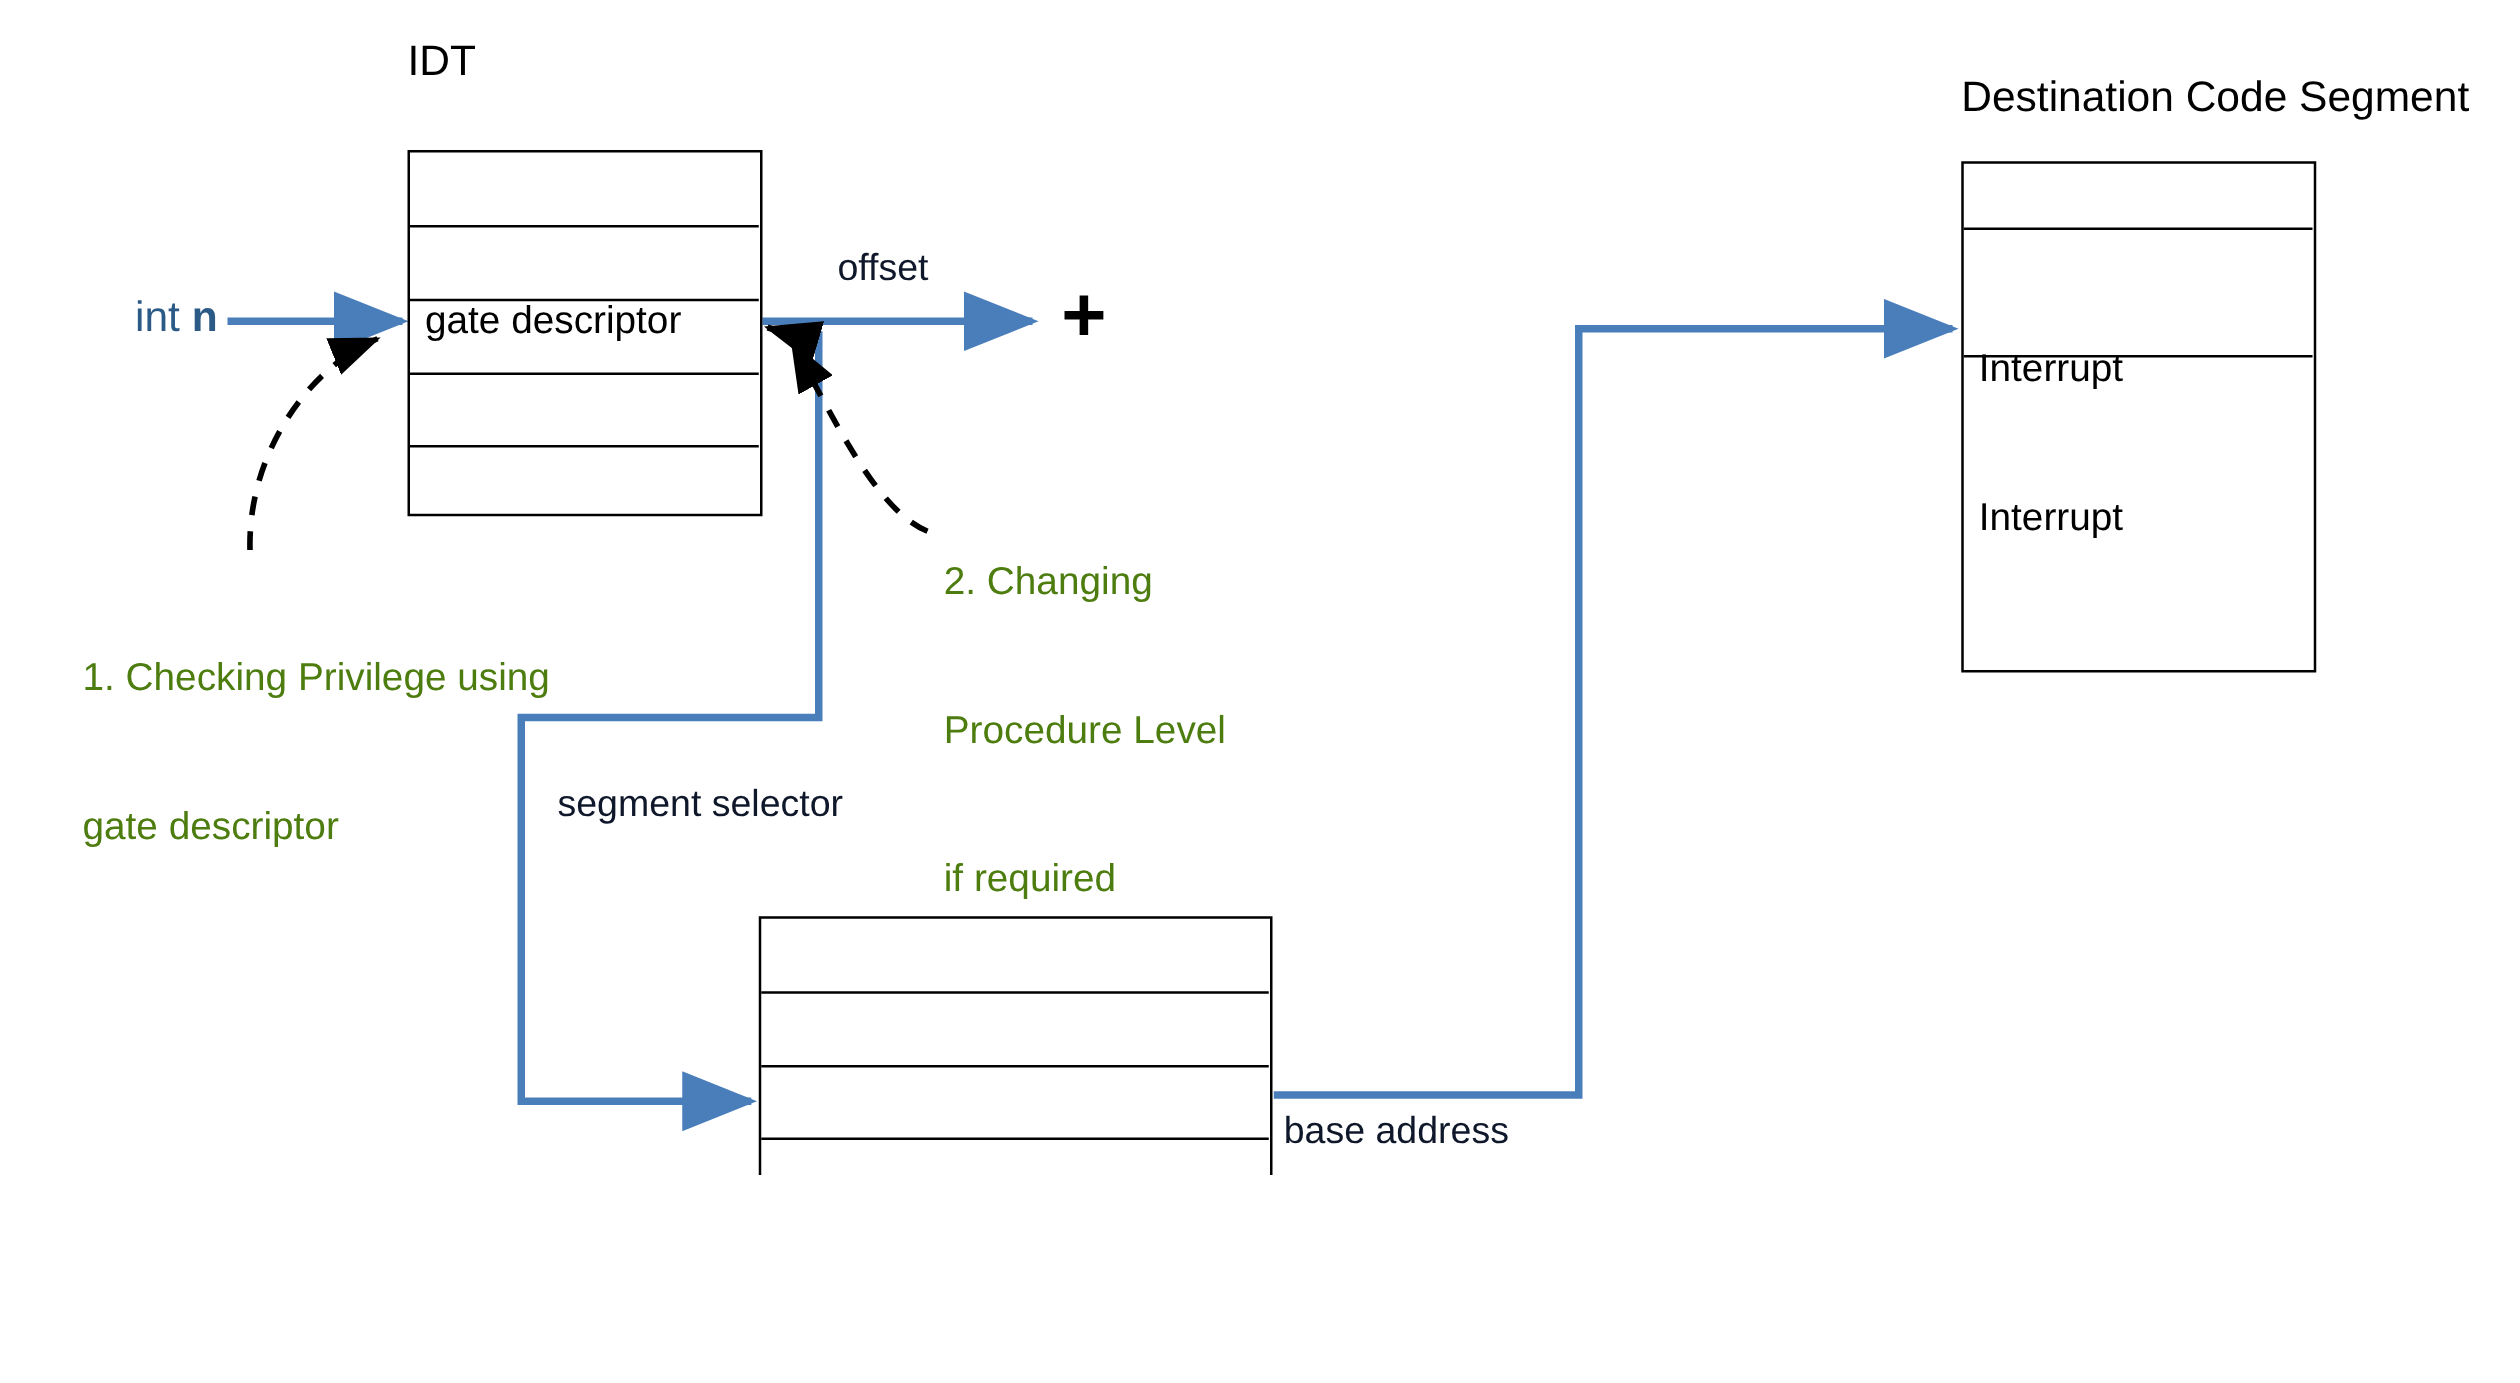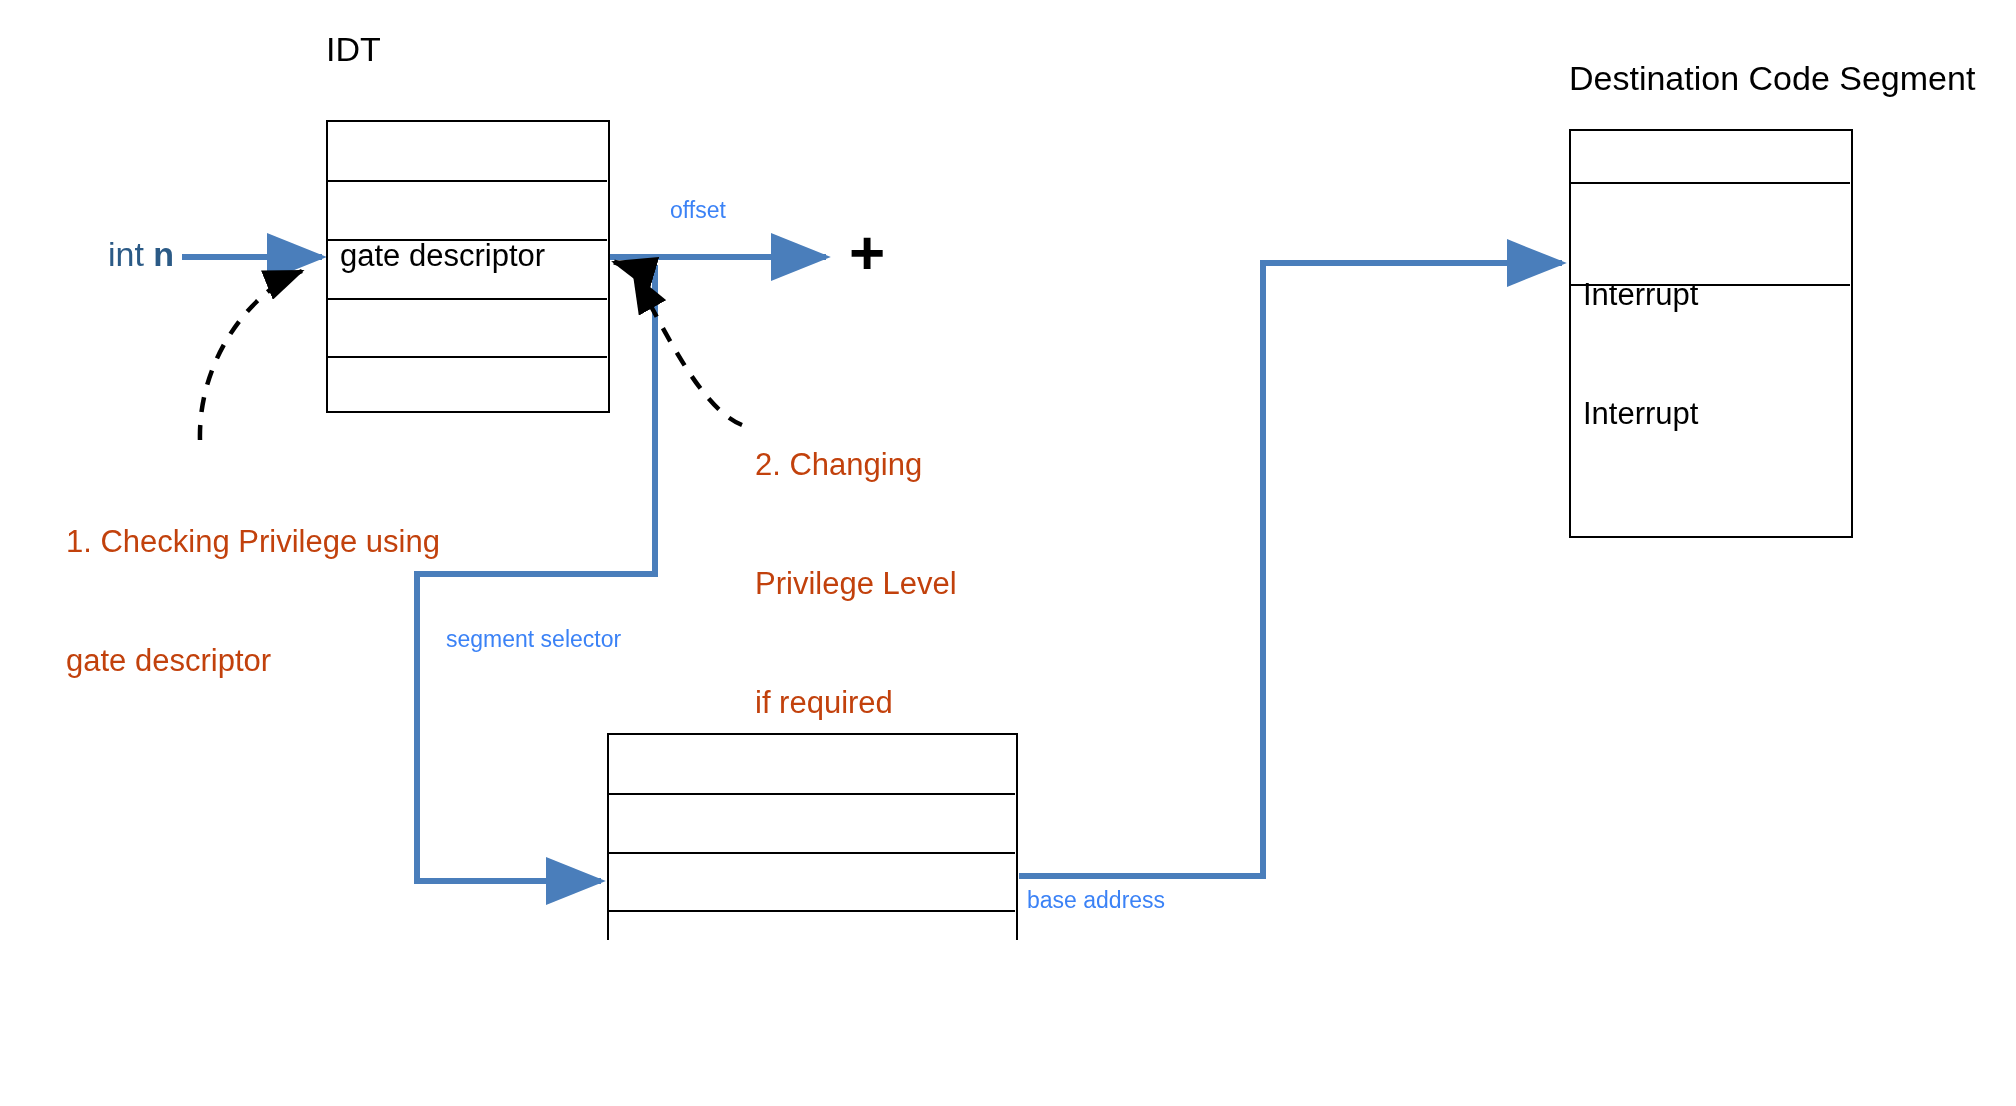--- a/index.html
+++ b/index.html
@@ -37,25 +37,25 @@
   .title-label {
     font-size: 34px;
     color: #000000;
   }
   .cell-label {
     font-size: 31px;
     color: #000000;
   }
   .note {
     font-size: 31px;
-    color: #c2410c;
+    color: #4d7c0f;
   }
   .blue-label {
-    font-size: 23px;
-    color: #3b82f6;
+    font-size: 30px;
+    color: #0f172a;
   }
   .int-n {
     font-size: 34px;
     color: #2b5a86;
   }
   .int-n b {
     font-weight: 700;
   }
 
   
@@ -127,21 +127,21 @@
 
   <div class="txt blue-label" style="left:1027px; top:886px;">base address</div>
 
   <div class="txt note" style="left:66px; top:443px;">
     <div>1. Checking Privilege using</div>
     <div>gate descriptor</div>
   </div>
 
   <div class="txt note" style="left:755px; top:366px;">
     <div>2. Changing</div>
-    <div>Privilege Level</div>
+    <div>Procedure Level</div>
     <div>if required</div>
   </div>
 
   <div class="box" style="left:607px; top:733px; width:411px; height:292px;">
     <div class="row-div" style="left:0; top:58px; width:406px;"></div>
     <div class="row-div" style="left:0; top:117px; width:406px;"></div>
     <div class="row-div" style="left:0; top:175px; width:406px;"></div>
     <div class="row-div" style="left:0; top:233px; width:406px;"></div>
   </div>
   <div class="txt title-label" style="left:613px; top:1036px;">GDT</div>

